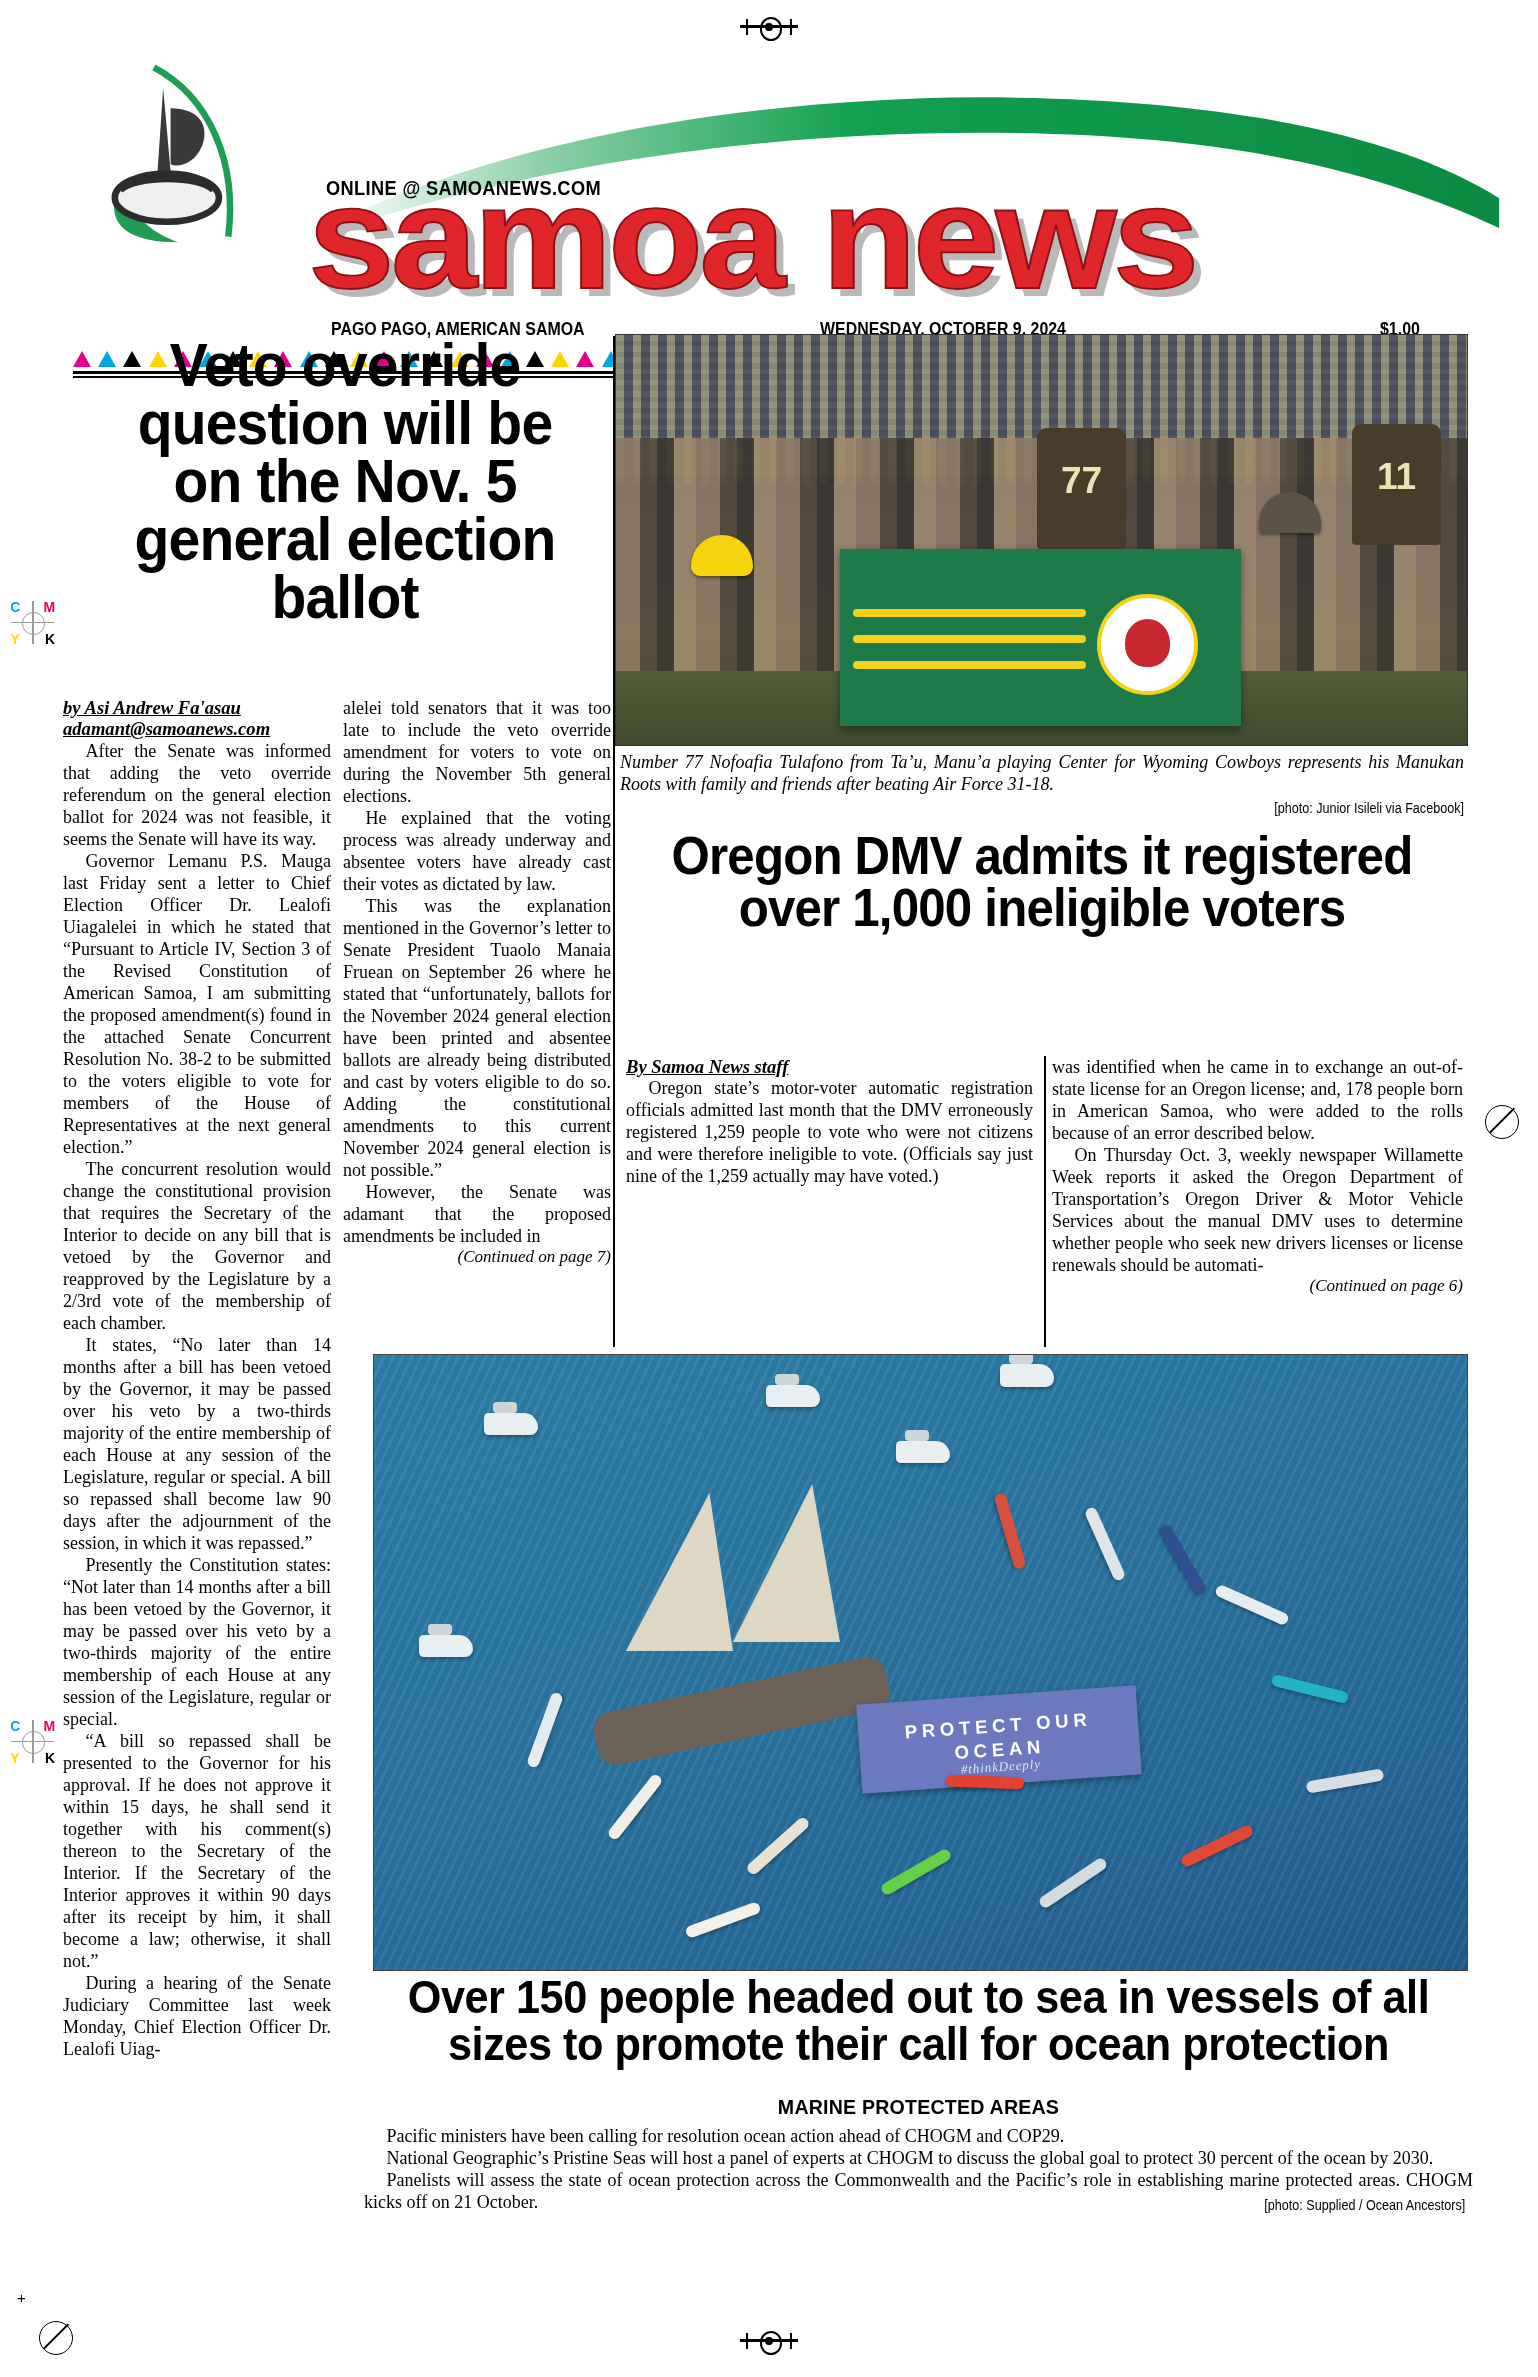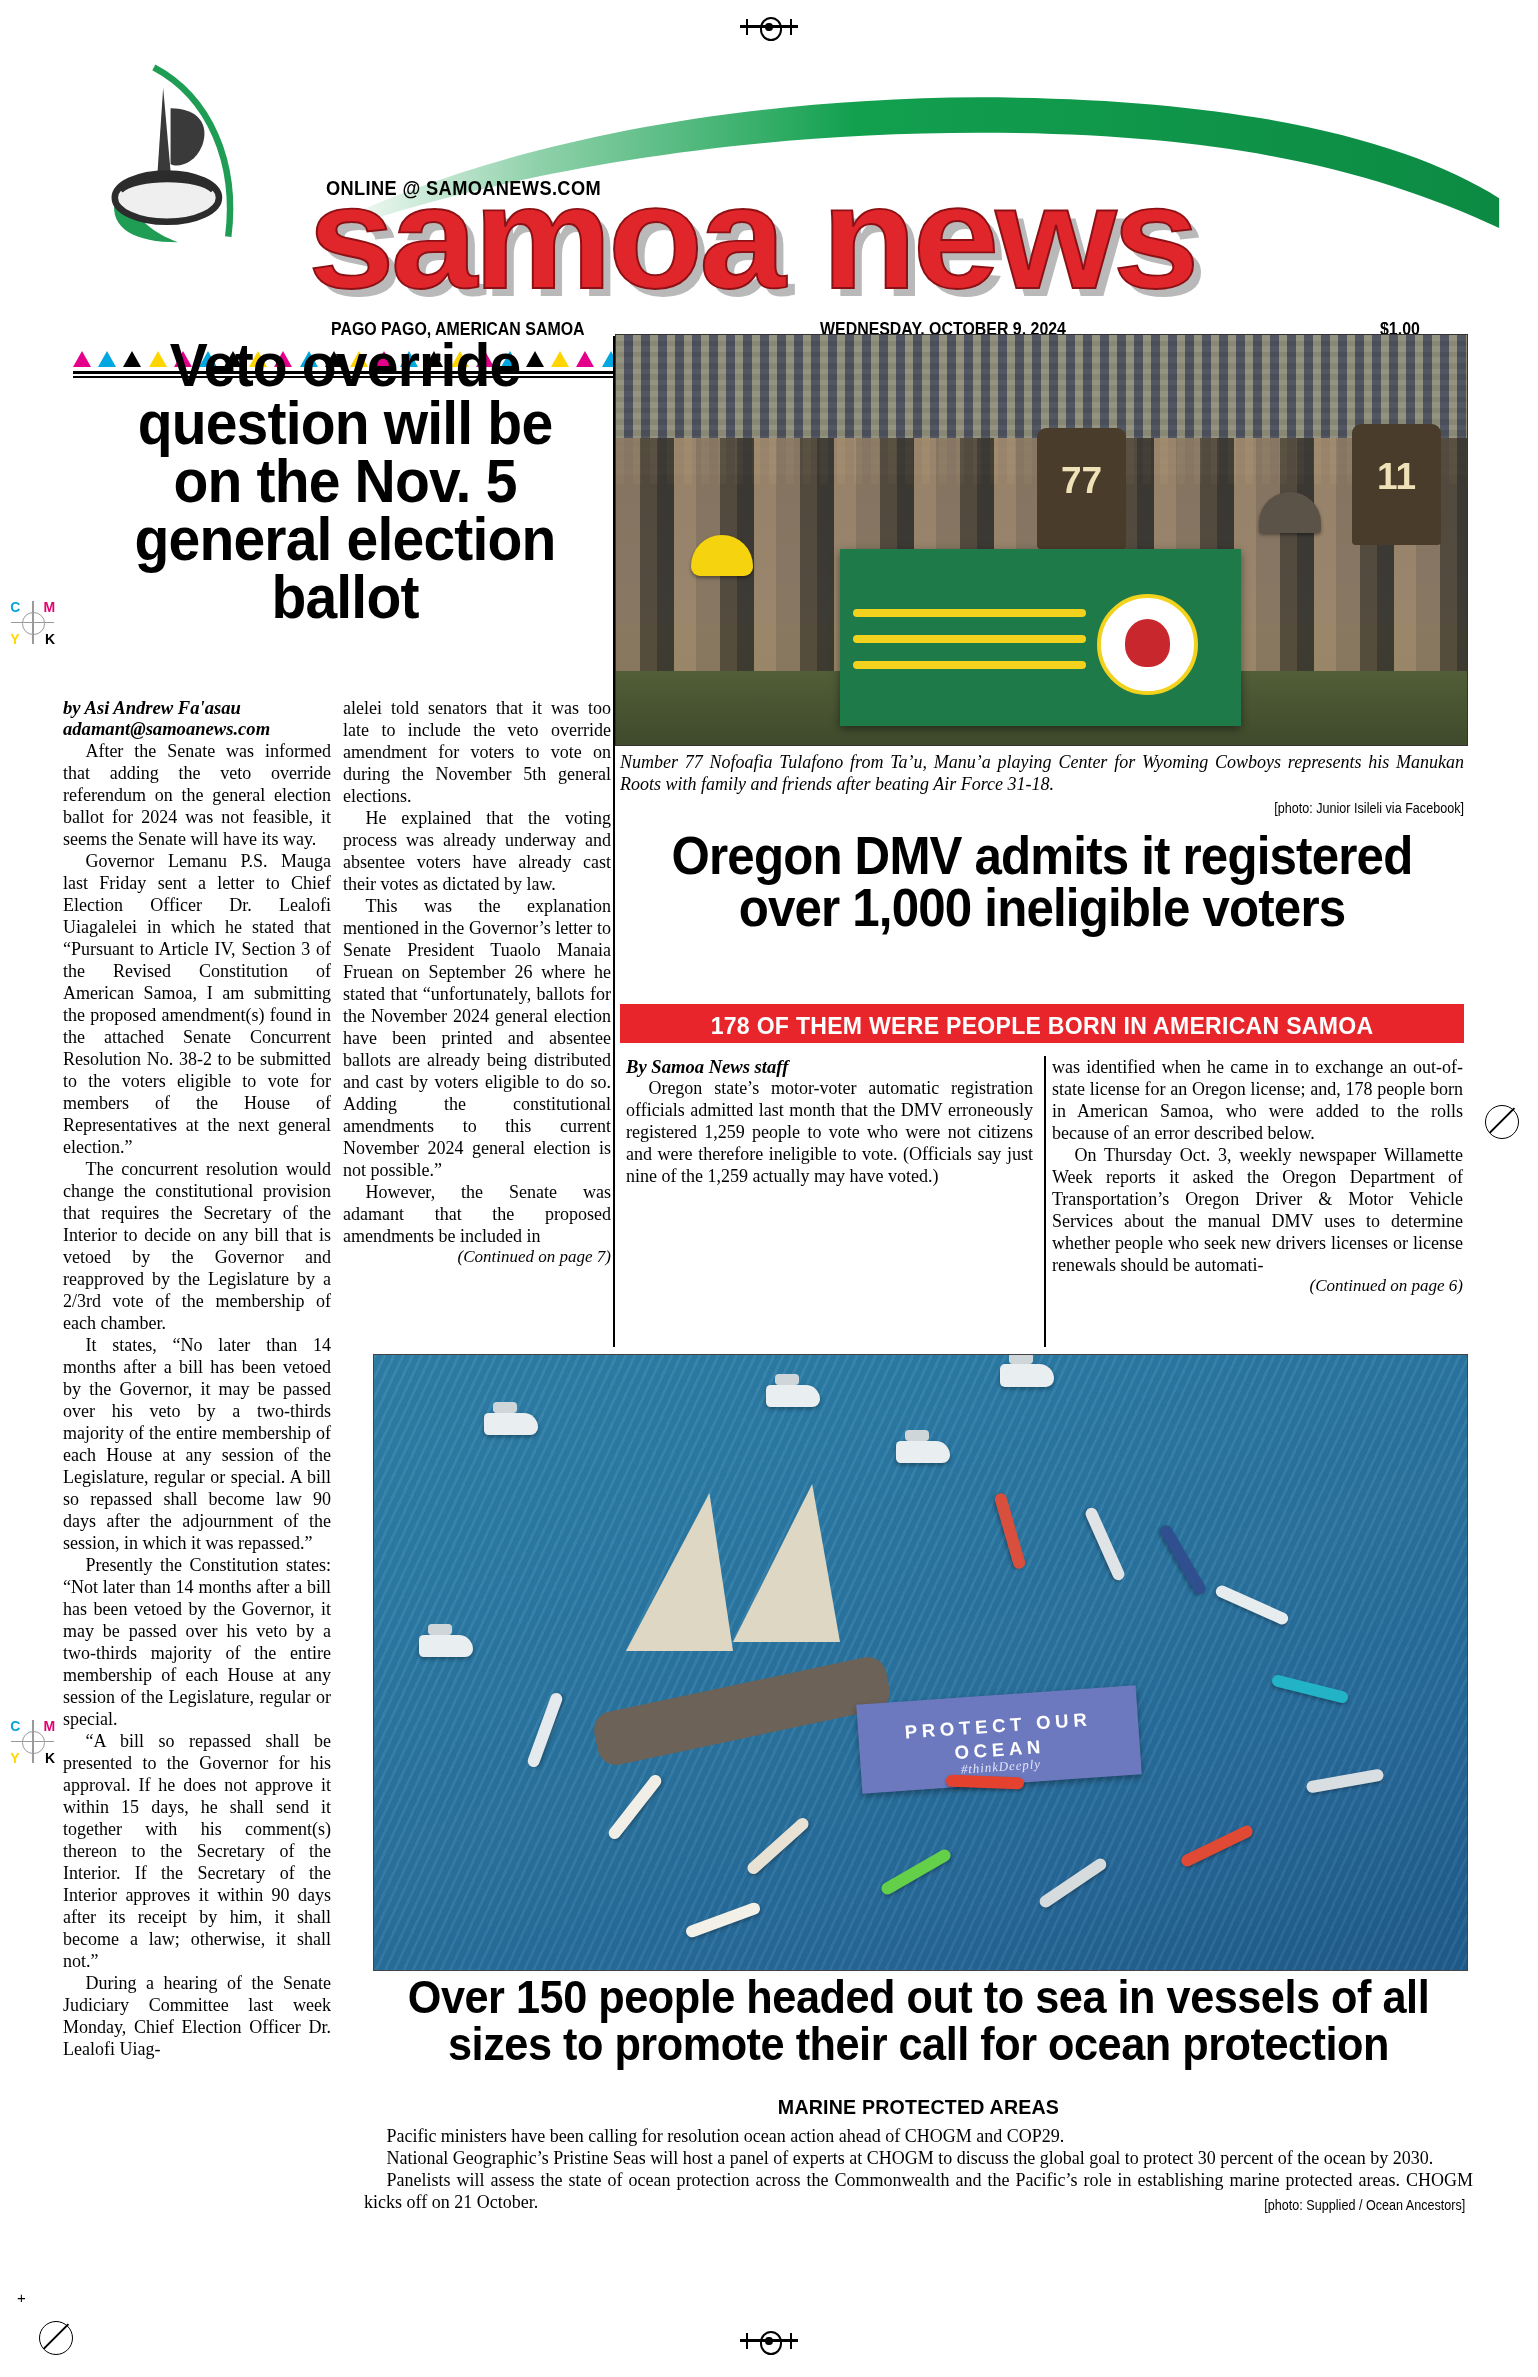--- a/index.html
+++ b/index.html
@@ -85,21 +85,21 @@
     font-family:"Liberation Sans Narrow","Liberation Sans",sans-serif;font-weight:bold;
     font-size:53px;line-height:52px;letter-spacing:-0.9px;color:#000;transform:scaleX(.93);transform-origin:center top;}
   .redbar{position:absolute;left:620px;top:1004px;width:844px;height:39px;background:#e8252b;}
   .redbar span{position:absolute;left:0;right:0;top:7.5px;text-align:center;color:#fff;
     font:bold 24px "Liberation Sans Narrow","Liberation Sans",sans-serif;letter-spacing:0.3px;transform:scaleX(.96);}
 
   
   .col{position:absolute;font:18px "Liberation Serif",serif;line-height:22px;text-align:justify;color:#000;}
   .col p{margin:0;text-indent:22.4px;}
   .col p.noind{text-indent:0;}
-  .byline{font:italic bold 18.6px "Liberation Serif",serif;line-height:21.4px;text-indent:0 !important;}
+  .byline{font:italic bold 18.6px "Liberation Serif",serif;line-height:21.4px;text-indent:0 !important;text-decoration:underline;}
   .contd{font:italic 17px "Liberation Serif",serif;text-align:right;text-indent:0 !important;margin-top:1.9px;}
 
   .c1{left:63px;top:697px;width:268px;}
   .c2{left:343px;top:697px;width:268px;}
   .c3{left:626px;top:1056px;width:407px;}
   .c4{left:1052px;top:1056px;width:411px;}
 
   .vrule{position:absolute;background:#000;width:1.9px;}
 
   
@@ -322,23 +322,20 @@
 
   <div class="col c2">
     <p class="noind">alelei told senators that it was too late to include the veto override amendment for voters to vote on during the November 5th general elections.</p>
     <p>He explained that the voting process was already underway and absentee voters have already cast their votes as dictated by law.</p>
     <p>This was the explanation mentioned in the Governor’s letter to Senate President Tuaolo Manaia Fruean on September 26 where he stated that “unfortunately, ballots for the November 2024 general election have been printed and absentee ballots are already being distributed and cast by voters eligible to do so. Adding the constitutional amendments to this current November 2024 general election is not possible.”</p>
     <p>However, the Senate was adamant that the proposed amendments be included in</p>
     <p class="contd">(Continued on page 7)</p>
   </div>
 
   <div class="dmv-head">Oregon DMV admits it registered over 1,000 ineligible voters</div>
-  <div class="redbar">
-    <span>178 OF THEM WERE PEOPLE BORN IN AMERICAN SAMOA</span>
-  </div>
 
   <div class="vrule" style="left:613px;top:336px;height:1011px;"></div>
   <div class="vrule" style="left:1044px;top:1056px;height:291px;"></div>
 
   <div class="col c3">
     <p class="byline">By Samoa News staff</p>
     <p>Oregon state’s motor-voter automatic registration officials admitted last month that the DMV erroneously registered 1,259 people to vote who were not citizens and were therefore ineligible to vote. (Officials say just nine of the 1,259 actually may have voted.)</p>
   </div>
   <div class="col c4">
     <p class="noind">was identified when he came in to exchange an out-of-state license for an Oregon license; and, 178 people born in American Samoa, who were added to the rolls because of an error described below.</p>

